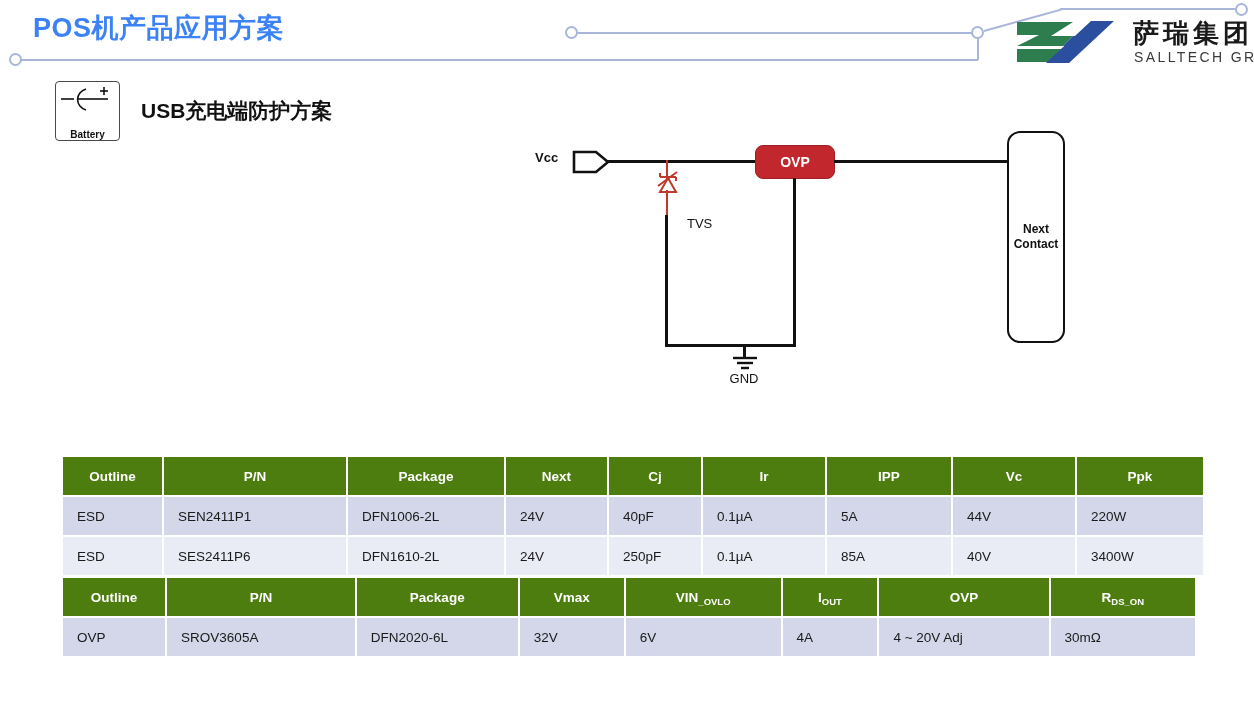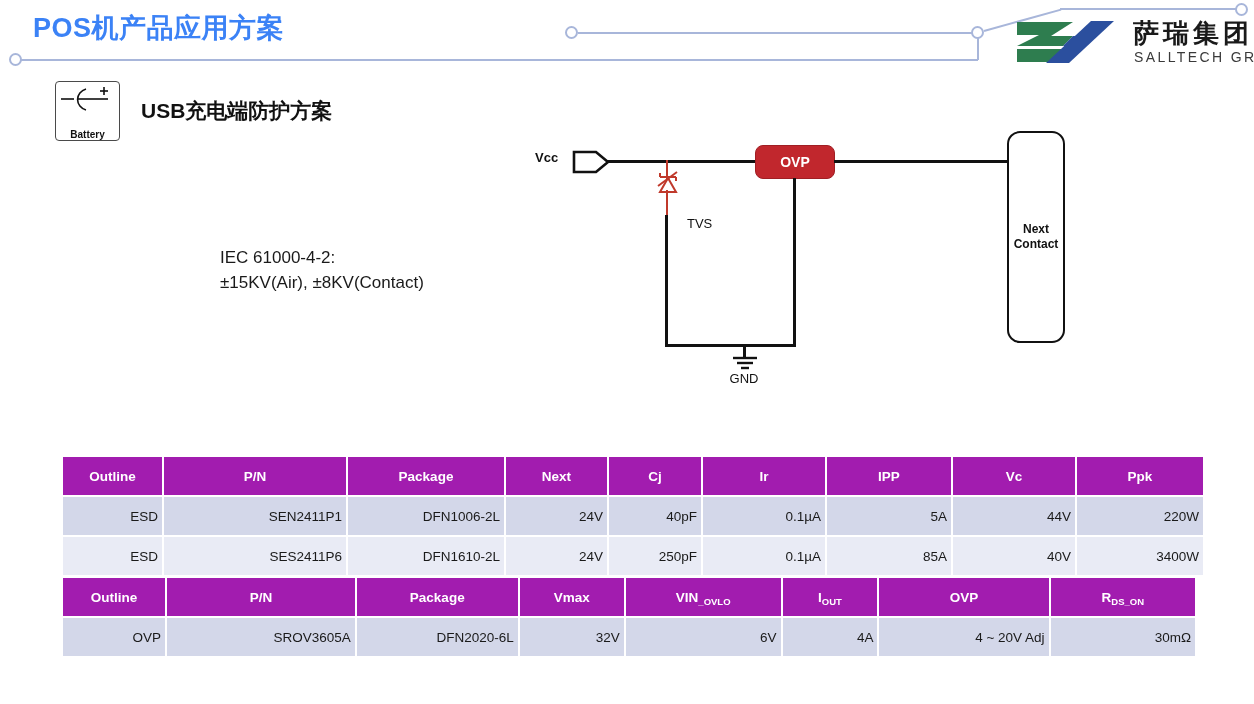--- a/index.html
+++ b/index.html
@@ -145,35 +145,35 @@
   }
 
   
   .tbl {
     position: absolute;
     border-collapse: separate;
     border-spacing: 2px 2px;
     table-layout: fixed;
   }
   .tbl th {
-    background: #a21caf;
+    background: #4d7c0f;
     color: #ffffff;
     font-size: 13.5px;
     font-weight: bold;
     height: 38px;
     padding: 0 10px;
     text-align: center;
     vertical-align: middle;
   }
   .tbl td {
     font-size: 13.5px;
     color: #1a1a1a;
     height: 38px;
-    padding: 0 4px;
-    text-align: right;
+    padding: 0 14px;
+    text-align: left;
     vertical-align: middle;
     font-weight: normal;
   }
   .tbl tr.r-odd td  { background: #d3d7e9; }
   .tbl tr.r-even td { background: #e9ebf5; }
   .tbl th sub, .tbl td sub {
     font-size: 9.5px;
     vertical-align: baseline;
     position: relative;
     top: 3px;
@@ -222,22 +222,20 @@
       <path d="M30 7 A12 11 0 0 0 30 28" fill="none" stroke="#111" stroke-width="1.6"></path>
       <line x1="22" y1="17" x2="52" y2="17" stroke="#111" stroke-width="1.6"></line>
       <line x1="44" y1="9" x2="52" y2="9" stroke="#111" stroke-width="1.6"></line>
       <line x1="48" y1="5" x2="48" y2="13" stroke="#111" stroke-width="1.6"></line>
     </svg>
     <div class="battery-label">Battery</div>
   </div>
 
   <div class="section-title"><span class="lat">USB</span><span>充电端防护方案</span></div>
 
-  <div class="spec-note"><span>IEC 61000-4-2:</span>
-<span>±15KV(Air), ±8KV(Contact)</span></div>
 
   <div>
 
     <div class="vcc-label">Vcc</div>
     <svg style="position:absolute; left:572px; top:148px;" width="40" height="28" viewBox="0 0 40 28">
       <polygon points="2,4 24,4 36,14 24,24 2,24" fill="#ffffff" stroke="#111" stroke-width="2.6"></polygon>
     </svg>
 
     <div class="wire" style="left:606px; top:160px; width:150px; height:3px;"></div>
 

